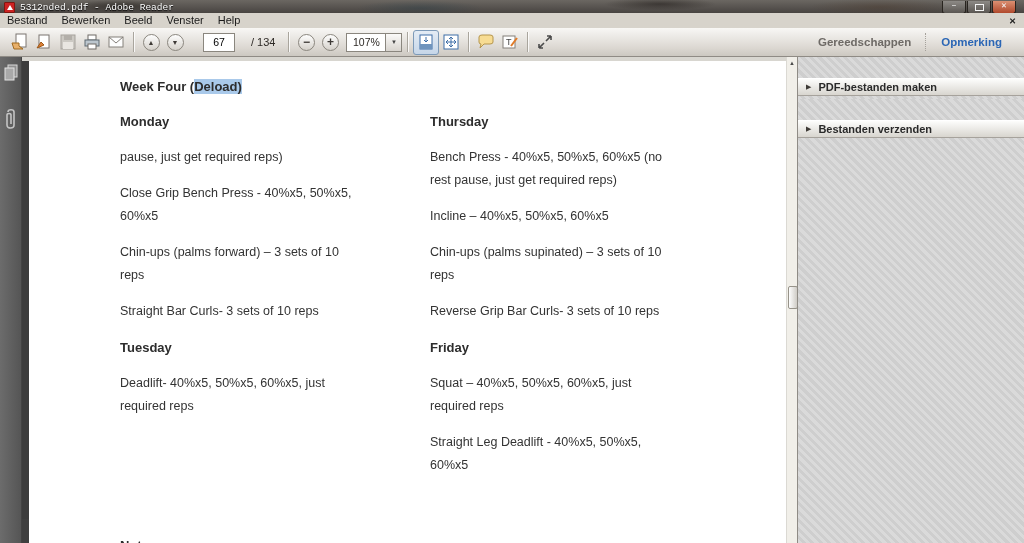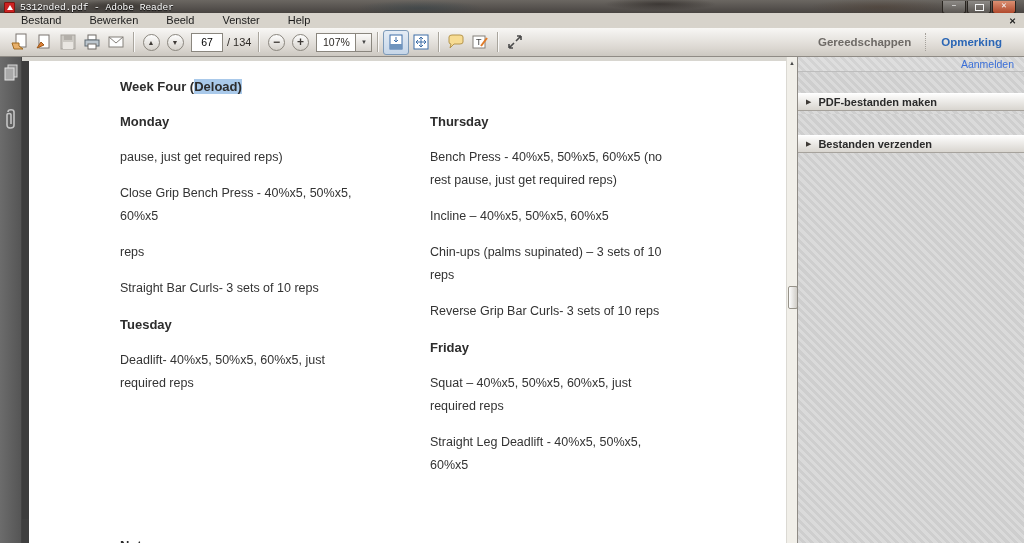--- a/index.html
+++ b/index.html
@@ -19,35 +19,35 @@
   .app-icon::after{content:"";position:absolute;left:2px;top:2px;border-left:3px solid transparent;border-right:3px solid transparent;border-bottom:5px solid #fff;}
   .title-text{color:#fff;font-size:9.5px;margin-left:5px;text-shadow:0 1px 1px #000;white-space:nowrap;}
   .win-controls{margin-left:auto;margin-right:8px;display:flex;height:13px;}
   .win-btn{width:24px;height:13px;border:1px solid #28241f;border-top:none;border-radius:0 0 3px 3px;
     background:linear-gradient(#8d8a86,#5a5652);color:#f4f4f4;font-size:9px;line-height:11px;text-align:center;margin-left:1px;box-sizing:border-box;}
   .win-btn.close{background:linear-gradient(#dc9072,#b0492c);}
   .max-glyph{display:inline-block;width:7px;height:5px;border:1px solid #f4f4f4;margin-top:3px;}
 
   
   .menubar{position:absolute;left:0;top:13px;width:1024px;height:15px;background:#d7d3cb;display:flex;align-items:center;font-size:11px;color:#1a1a1a;}
-  .menu-item{padding:0 7px;line-height:15px;margin-left:14px;}
+  .menu-item{padding:0 7px;line-height:15px;}
   .menu-close{margin-left:auto;margin-right:8px;font-size:8.5px;color:#222;font-weight:bold;}
 
   
   .toolbar{position:absolute;left:0;top:28px;width:1024px;height:29px;box-sizing:border-box;
     background:linear-gradient(#f8f7f5,#dcd8d2 70%,#ccc8c1);border-bottom:1px solid #8f8b85;
     display:flex;align-items:center;padding:0 8px;}
   .tbtn{width:24px;height:23px;display:flex;align-items:center;justify-content:center;flex:0 0 auto;}
   .sep{width:1px;height:20px;background:#a9a59d;box-shadow:1px 0 0 rgba(255,255,255,.8);margin:0 5px;flex:0 0 auto;}
   .circle-btn{width:17px;height:17px;border-radius:50%;border:1px solid #8a867e;box-sizing:border-box;
     background:linear-gradient(#fefefe,#d5d1ca);display:flex;align-items:center;justify-content:center;
     font-size:7px;color:#3e3a36;}
   .circle-btn.pm{font-size:12px;font-weight:bold;line-height:1;}
-  .page-input{width:26px;height:15px;border:1px solid #8a867e;background:#fff;font-size:10.5px;text-align:center;margin:0 4px;font-family:"Liberation Sans",sans-serif;}
-  .page-total{font-size:11px;color:#2e2a26;margin-right:2px;white-space:nowrap;}
+  .page-input{width:26px;height:15px;border:1px solid #8a867e;background:#fff;font-size:10.5px;text-align:center;margin:0 16px;font-family:"Liberation Sans",sans-serif;}
+  .page-total{font-size:11px;color:#2e2a26;margin-right:8px;white-space:nowrap;}
   .zoom-box{width:38px;height:17px;border:1px solid #8a867e;background:#fff;font-size:10.5px;color:#2e2a26;
     display:flex;align-items:center;justify-content:center;margin-left:4px;}
   .zoom-drop{width:15px;height:17px;border:1px solid #8a867e;border-left:none;background:linear-gradient(#fbfaf9,#d8d4ce);
     display:flex;align-items:center;justify-content:center;font-size:6px;color:#444;}
   .pressed{border:1px solid #7d9ab8;border-radius:3px;background:linear-gradient(#e4ecf5,#c6d6e8);}
   .tb-right{margin-left:auto;display:flex;align-items:center;height:100%;}
   .tb-label{font-size:11.5px;font-weight:bold;padding:0 14px;}
   .tools-label{color:#6e6a66;}
   .comment-label{color:#2b66b5;}
   .dot-sep{width:1px;height:18px;border-left:1px dotted #a5a19b;}
@@ -225,20 +225,21 @@
       <div class="col left-col">
         <div class="h">Monday</div>
         <div class="p">
           <div class="ln">pause, just get required reps)</div>
         </div>
         <div class="p">
           <div class="ln">Close Grip Bench Press - 40%x5, 50%x5,</div>
           <div class="ln">60%x5</div>
         </div>
         <div class="p">
+          <div class="ln">Chin-ups (palms forward) – 3 sets of 10</div>
           <div class="ln">reps</div>
         </div>
         <div class="p">
           <div class="ln">Straight Bar Curls- 3 sets of 10 reps</div>
         </div>
         <div class="h">Tuesday</div>
         <div class="p">
           <div class="ln">Deadlift- 40%x5, 50%x5, 60%x5, just</div>
           <div class="ln">required reps</div>
         </div>
@@ -274,21 +275,20 @@
       <div class="clipped">Notes</div>
     </div>
   </div>
 
   <div class="scrollbar">
     <div class="sb-up">▲</div>
     <div class="sb-thumb"></div>
   </div>
 
   <div class="taskpane">
-    <div class="signin-row">Aanmelden</div>
     <div class="pane-bar">
       <span class="pane-arrow">▶</span>
       <span class="pane-label">PDF-bestanden maken</span>
     </div>
     <div class="pane-gap"></div>
     <div class="pane-bar">
       <span class="pane-arrow">▶</span>
       <span class="pane-label">Bestanden verzenden</span>
     </div>
   </div>

